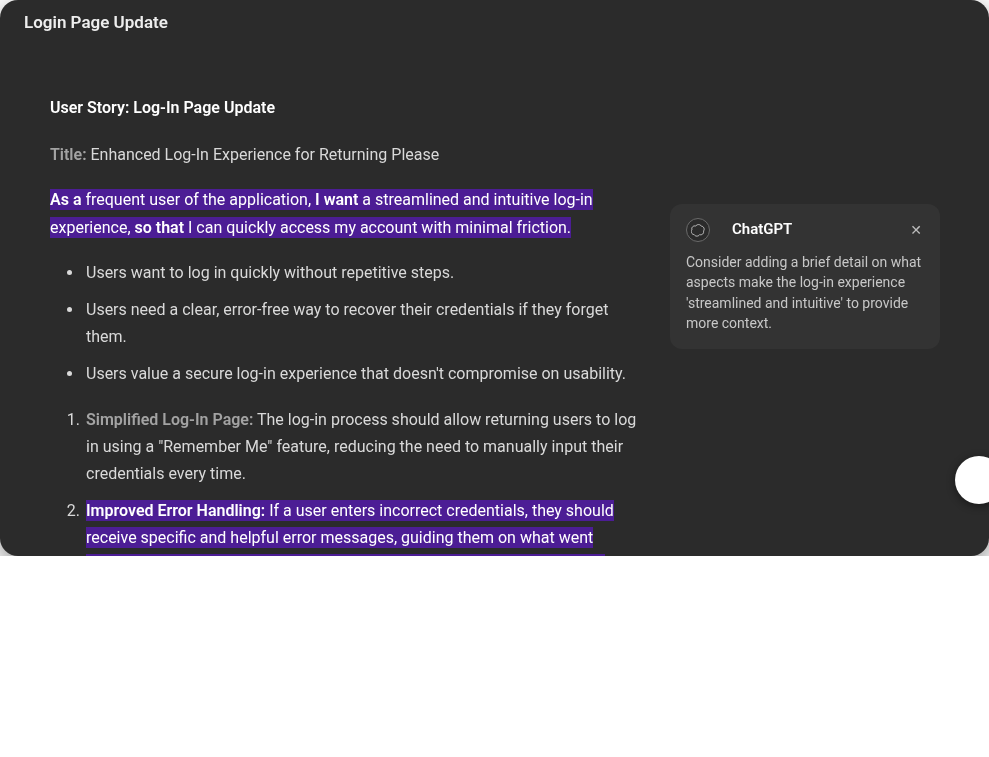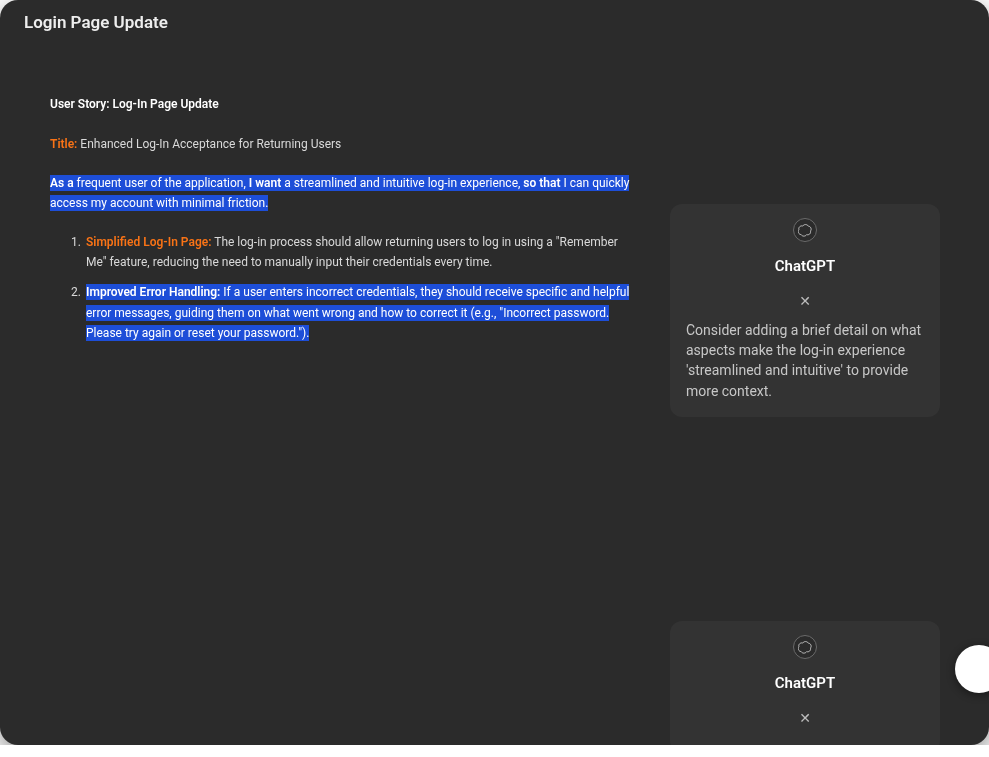--- a/index.html
+++ b/index.html
@@ -6,21 +6,21 @@
   body {
     background: #fff;
     font-family: -apple-system, BlinkMacSystemFont, "Segoe UI", Roboto, Helvetica, Arial, sans-serif;
     display: flex;
     justify-content: center;
     align-items: flex-start;
     padding: 0;
   }
   .window {
     width: 989px;
-    height: 745px;
+    height: 556px;
     background: #2b2b2b;
     border-radius: 18px;
     color: #e6e6e6;
     position: relative;
     overflow: hidden;
     box-shadow: 0 8px 25px rgba(0,0,0,0.45);
   }
   .titlebar {
     height: 44px;
     display: flex;
@@ -36,31 +36,31 @@
     left: 0;
     right: 0;
     bottom: 0;
     display: flex;
     padding: 50px 30px 0 50px;
     gap: 30px;
   }
   .doc {
     flex: 1;
     color: #d9d9d9;
-    font-size: 12px;
+    font-size: 16px;
     line-height: 1.7;
     max-width: 590px;
   }
   .doc p, .doc ul, .doc ol { margin-bottom: 18px; }
-  .doc strong { color: #f97316; font-weight: 600; }
+  .doc strong { color: #a3a3a3; font-weight: 600; }
   .doc .heading { color: #ffffff; font-weight: 600; margin-bottom: 20px; }
   .doc ul, .doc ol { padding-left: 34px; }
   .doc li { margin-bottom: 10px; padding-left: 2px; }
   .hl {
-    background: #1d4ed8;
+    background: #4c1d95;
     color: #fff;
     padding: 1px 0;
   }
   .hl strong { color: #fff; }
   .sidepanel {
     width: 280px;
     flex-shrink: 0;
     position: relative;
   }
   .comment {
@@ -70,23 +70,22 @@
     color: #c7c7c7;
     font-size: 14px;
     line-height: 1.45;
     position: absolute;
     width: 270px;
     left: 0;
   }
   .comment-header {
     display: flex;
     align-items: center;
-    gap: 14px;
+    gap: 22px;
     margin-bottom: 10px;
-    flex-direction: column;
   }
   .comment-author {
     color: #ffffff;
     font-weight: 600;
     font-size: 15px;
     flex: 1;
   }
   .close-btn {
     color: #bdbdbd;
     cursor: pointer;
@@ -123,25 +122,30 @@
     <span>Login Page Update</span>
   </div>
 
   <div class="content-area">
 
     <div class="doc">
       <p class="heading">User Story: Log-In Page Update</p>
 
       <p>
         <strong>Title:</strong>
-        <span>Enhanced Log-In Acceptance for Returning Users</span>
+        <span>Enhanced Log-In Experience for Returning Please</span>
       </p>
 
       <p><span class="hl"><strong>As a</strong><span> frequent user of the application, </span><strong>I want</strong><span> a streamlined and intuitive log-in experience, </span><strong>so that</strong><span> I can quickly access my account with minimal friction.</span></span></p>
 
+      <ul>
+        <li>Users want to log in quickly without repetitive steps.</li>
+        <li>Users need a clear, error-free way to recover their credentials if they forget them.</li>
+        <li>Users value a secure log-in experience that doesn't compromise on usability.</li>
+      </ul>
 
       <ol>
         <li>
           <strong>Simplified Log-In Page:</strong><span> The log-in process should allow returning users to log in using a "Remember Me" feature, reducing the need to manually input their credentials every time.</span>
         </li>
         <li>
           <span class="hl"><strong>Improved Error Handling:</strong><span> If a user enters incorrect credentials, they should receive specific and helpful error messages, guiding them on what went wrong and how to correct it (e.g., "Incorrect password. Please try again or reset your password.").</span></span>
         </li>
       </ol>
     </div>

